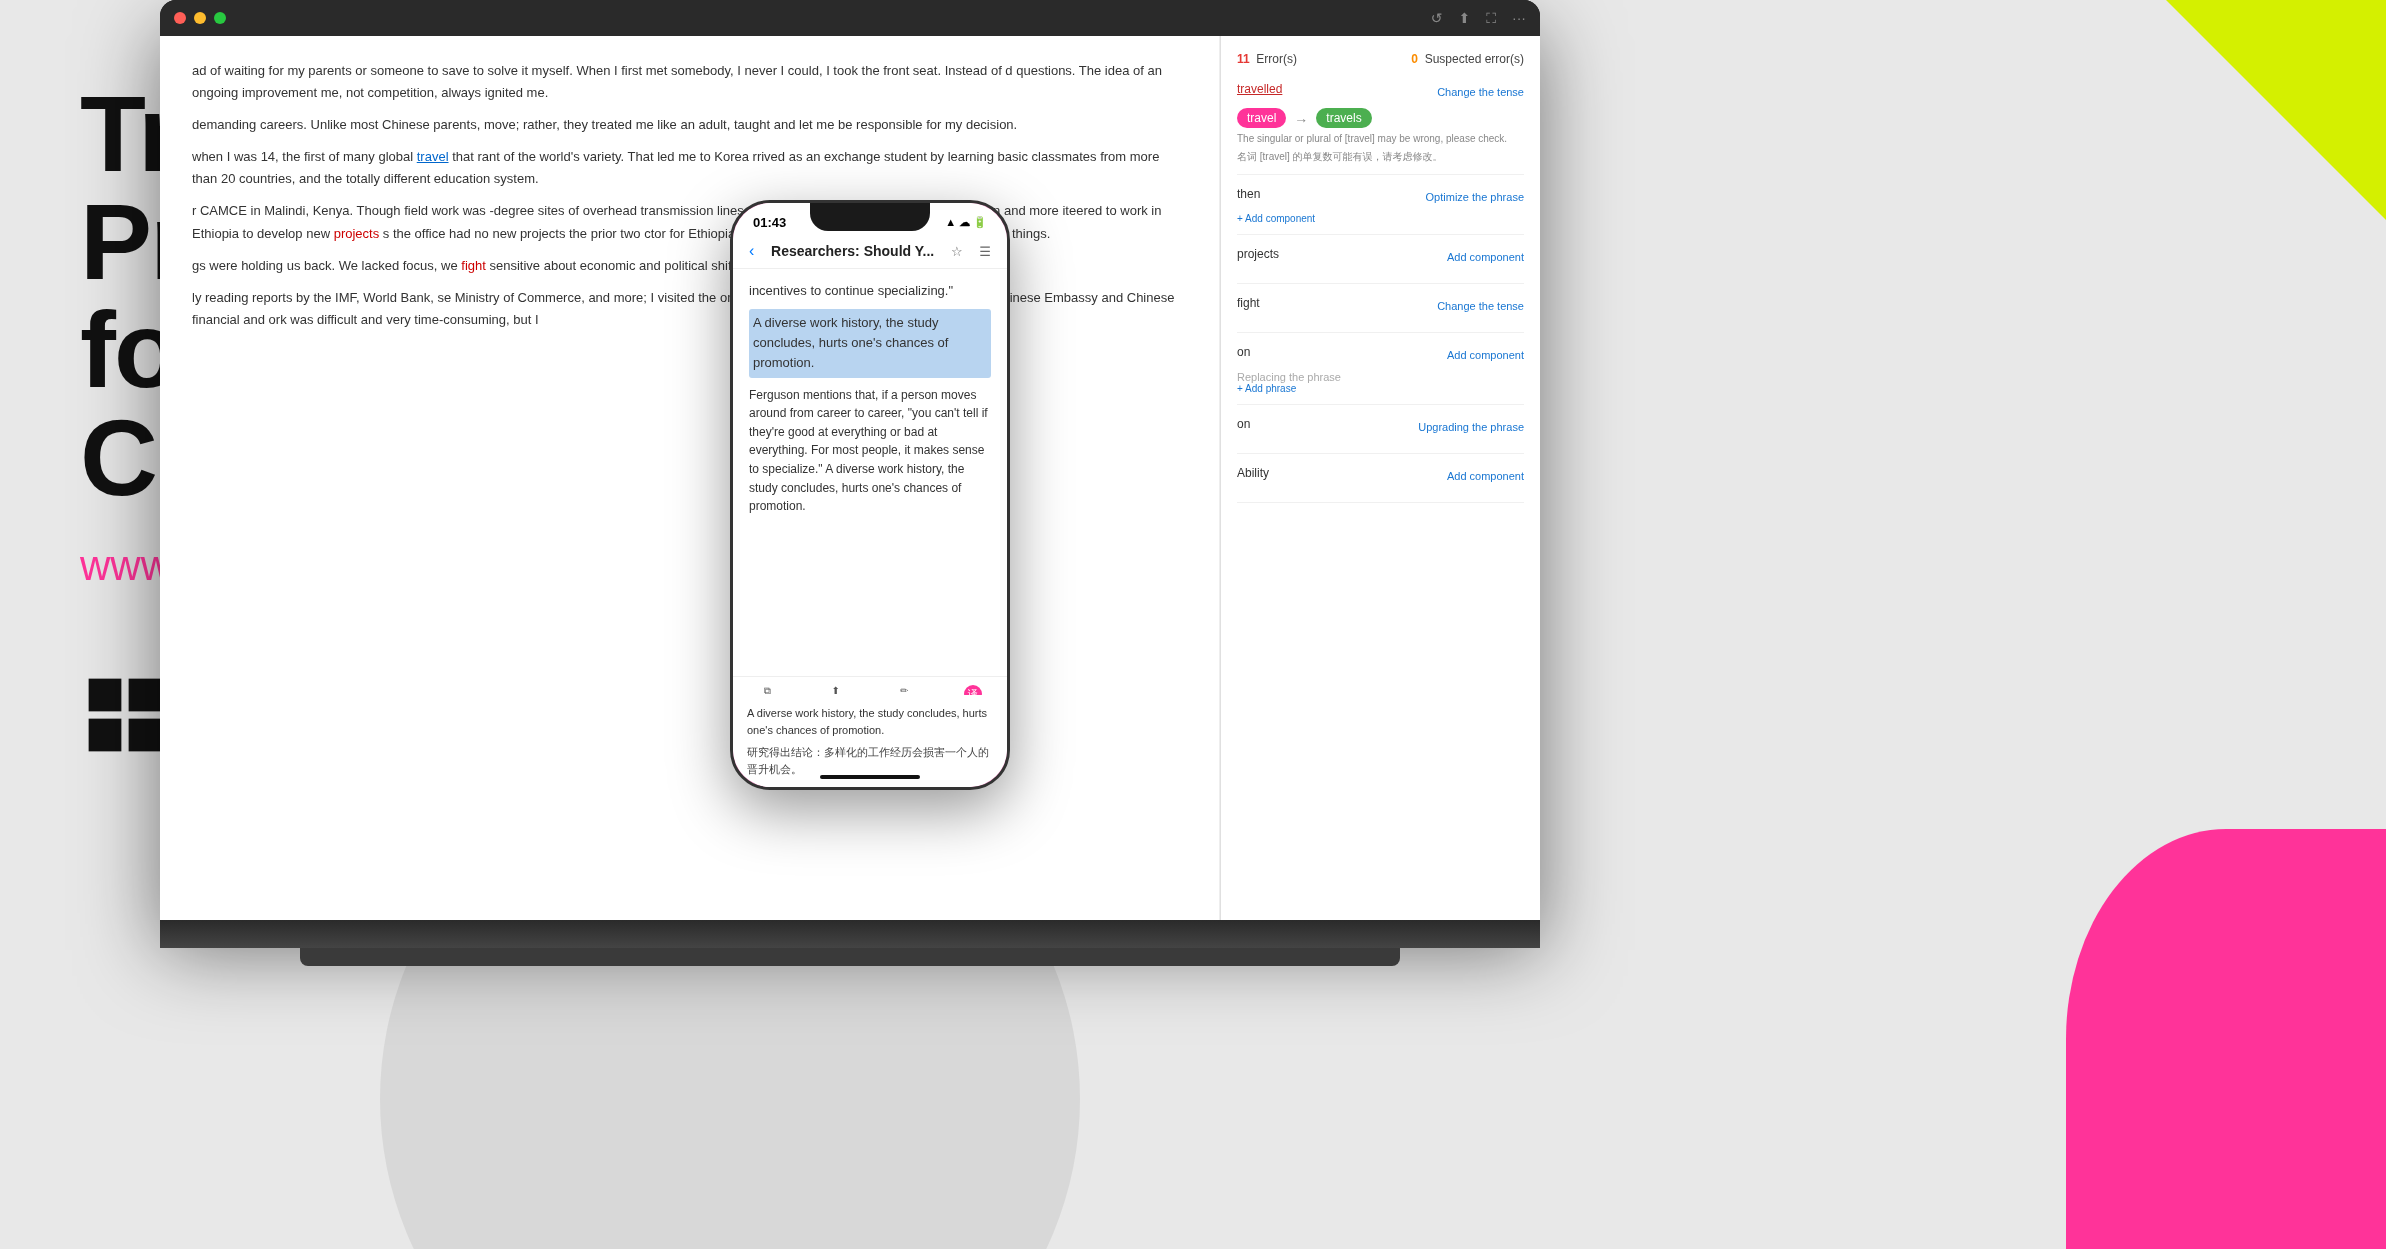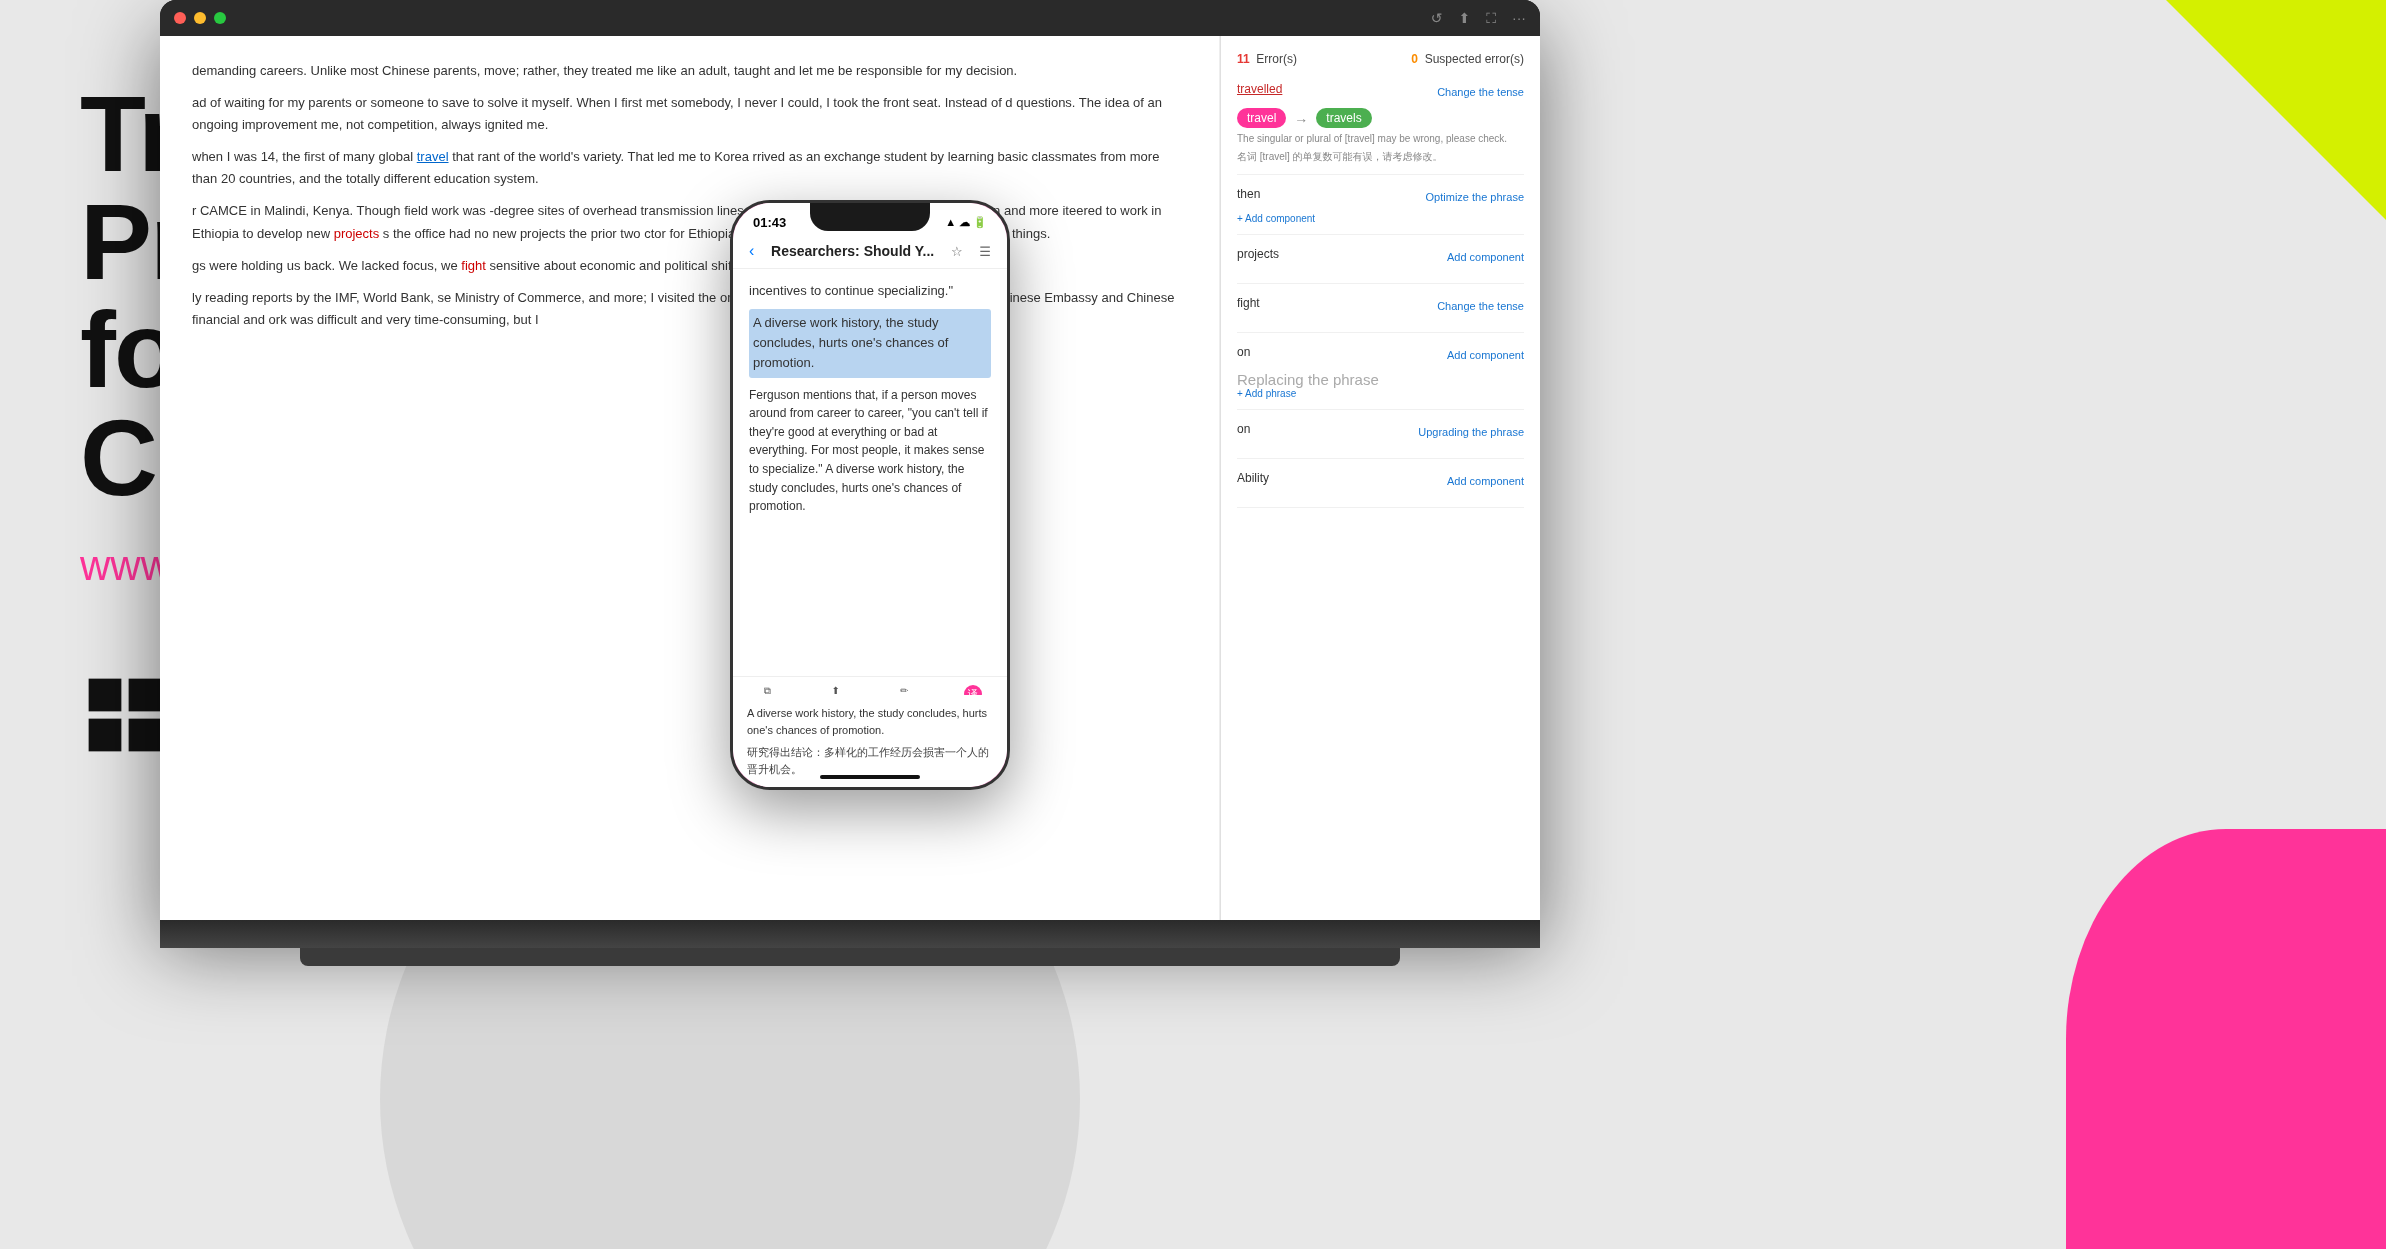--- a/index.html
+++ b/index.html
@@ -358,21 +358,21 @@
       justify-content: space-between;
       align-items: center;
       margin-bottom: 6px;
     }
     .add-component {
       color: #1976d2;
       font-size: 10px;
     }
     .panel-gray-text {
       color: #aaa;
-      font-size: 15px;
+      font-size: 11px;
     }
 
     
     .laptop-stand {
       position: absolute;
       left: 160px;
       top: 920px;
       width: 1380px;
       height: 28px;
       background: linear-gradient(180deg, #2a2a2a 0%, #444 100%);
@@ -457,22 +457,22 @@
       <span>↺</span>
       <span>⬆</span>
       <span>⛶</span>
       <span>···</span>
     </div>
   </div>
   <div class="desktop-screen">
 
     <div class="editor-main">
       <div class="essay-body">
+        <p>ad of waiting for my parents or someone to save to solve it myself. When I first met somebody, I never I could, I took the front seat. Instead of d questions. The idea of an ongoing improvement me, not competition, always ignited me.</p>
         <p>demanding careers. Unlike most Chinese parents, move; rather, they treated me like an adult, taught and let me be responsible for my decision.</p>
-        <p>ad of waiting for my parents or someone to save to solve it myself. When I first met somebody, I never I could, I took the front seat. Instead of d questions. The idea of an ongoing improvement me, not competition, always ignited me.</p>
         <p>when I was 14, the first of many global <span class="essay-highlight-travel">travel</span> that rant of the world's variety. That led me to Korea rrived as an exchange student by learning basic classmates from more than 20 countries, and the totally different education system.</p>
         <p>r CAMCE in Malindi, Kenya. Though field work was -degree sites of overhead transmission lines every ith project execution, site organization and more iteered to work in Ethiopia to develop new <span class="essay-highlight-projects">projects</span> s the office had no new projects the prior two ctor for Ethiopia, overwhelmed, left four months nd set out to fix things.</p>
         <p>gs were holding us back. We lacked focus, we <span class="essay-highlight-fight">fight</span> sensitive about economic and political shifts.</p>
         <p>ly reading reports by the IMF, World Bank, se Ministry of Commerce, and more; I visited the ompanies competing with us; and I established Chinese Embassy and Chinese financial and ork was difficult and very time-consuming, but I</p>
       </div>
     </div>
 
     <div class="proofread-panel">
       <div class="panel-header">
         <span>

